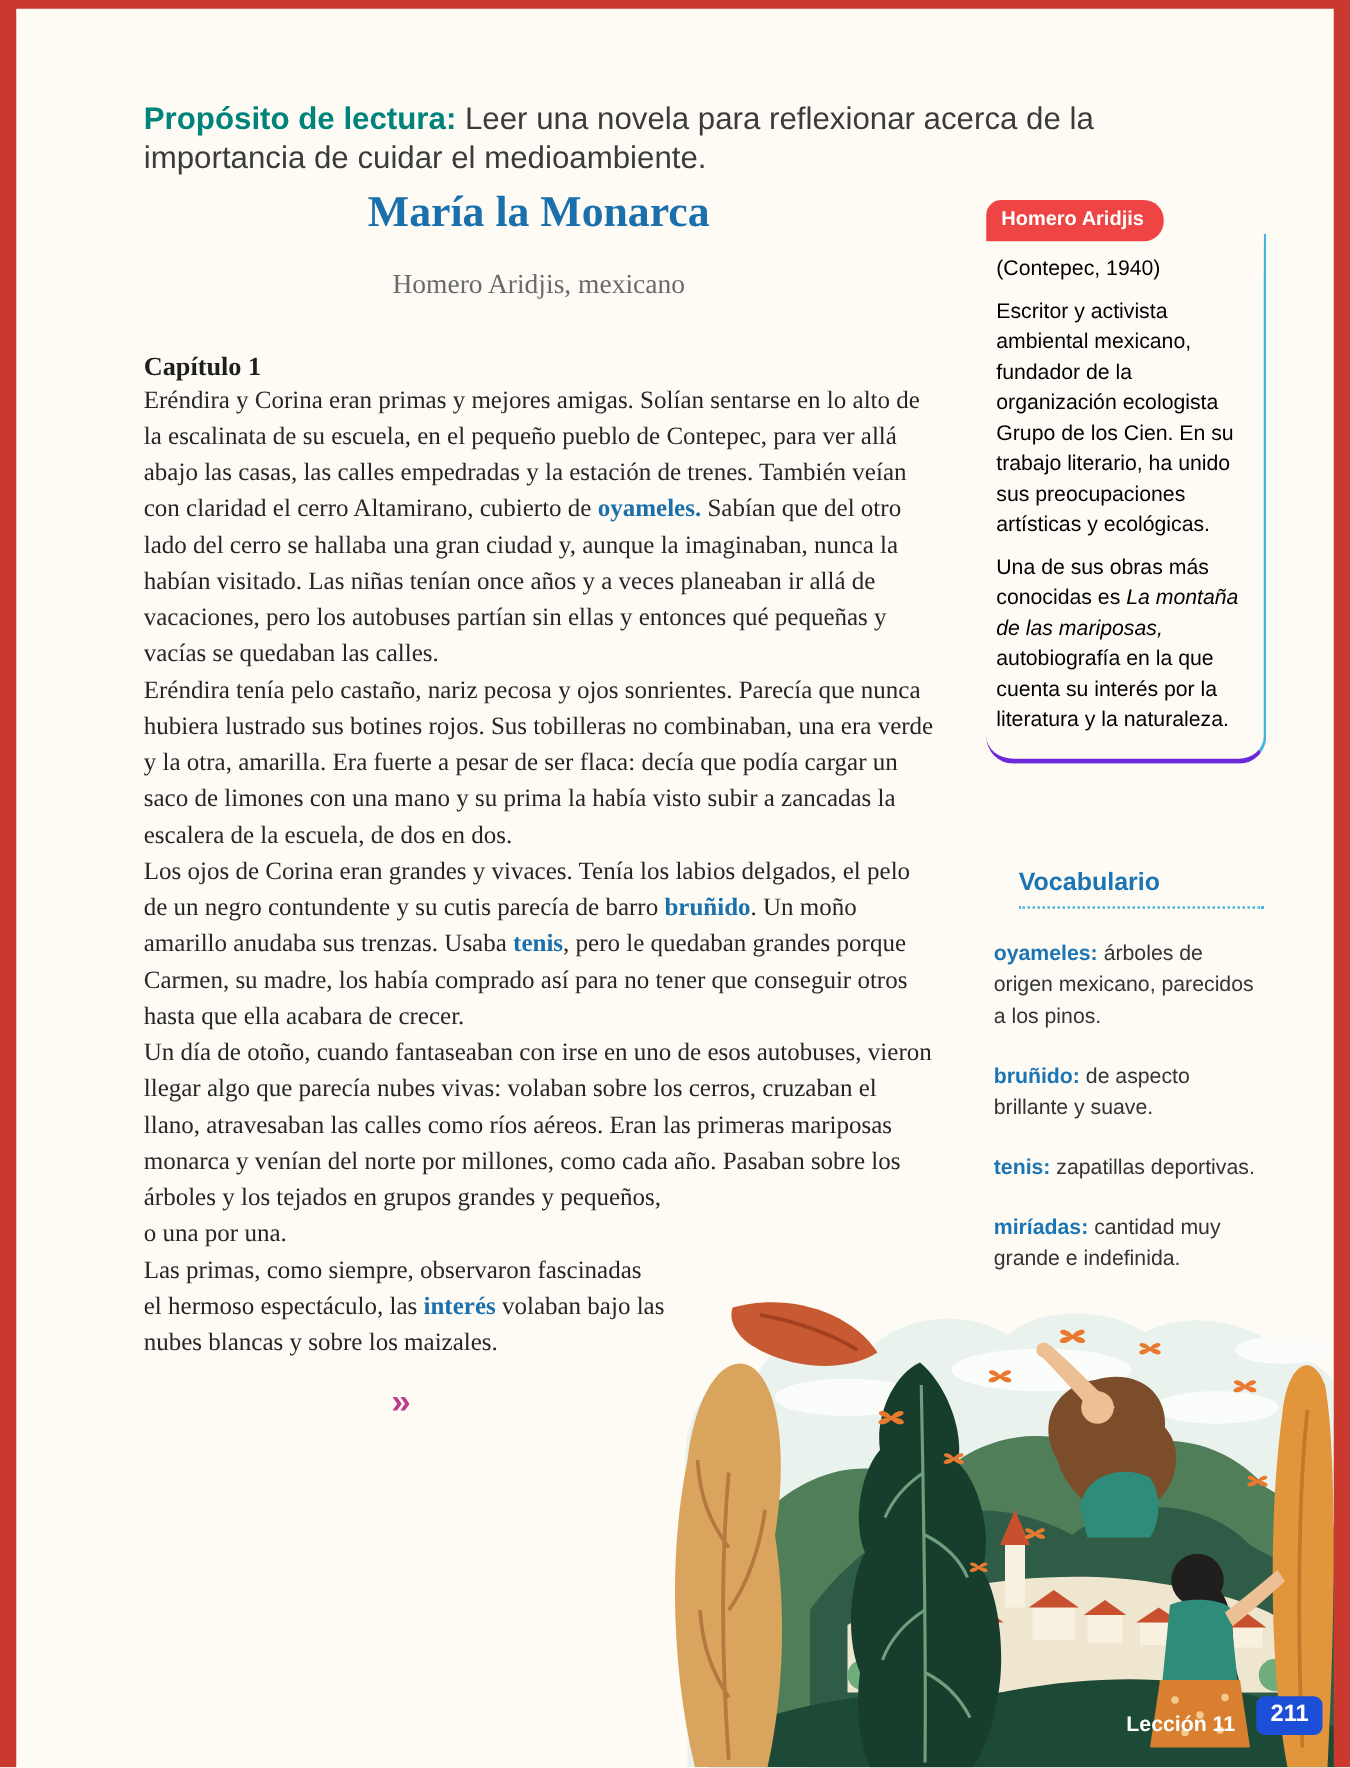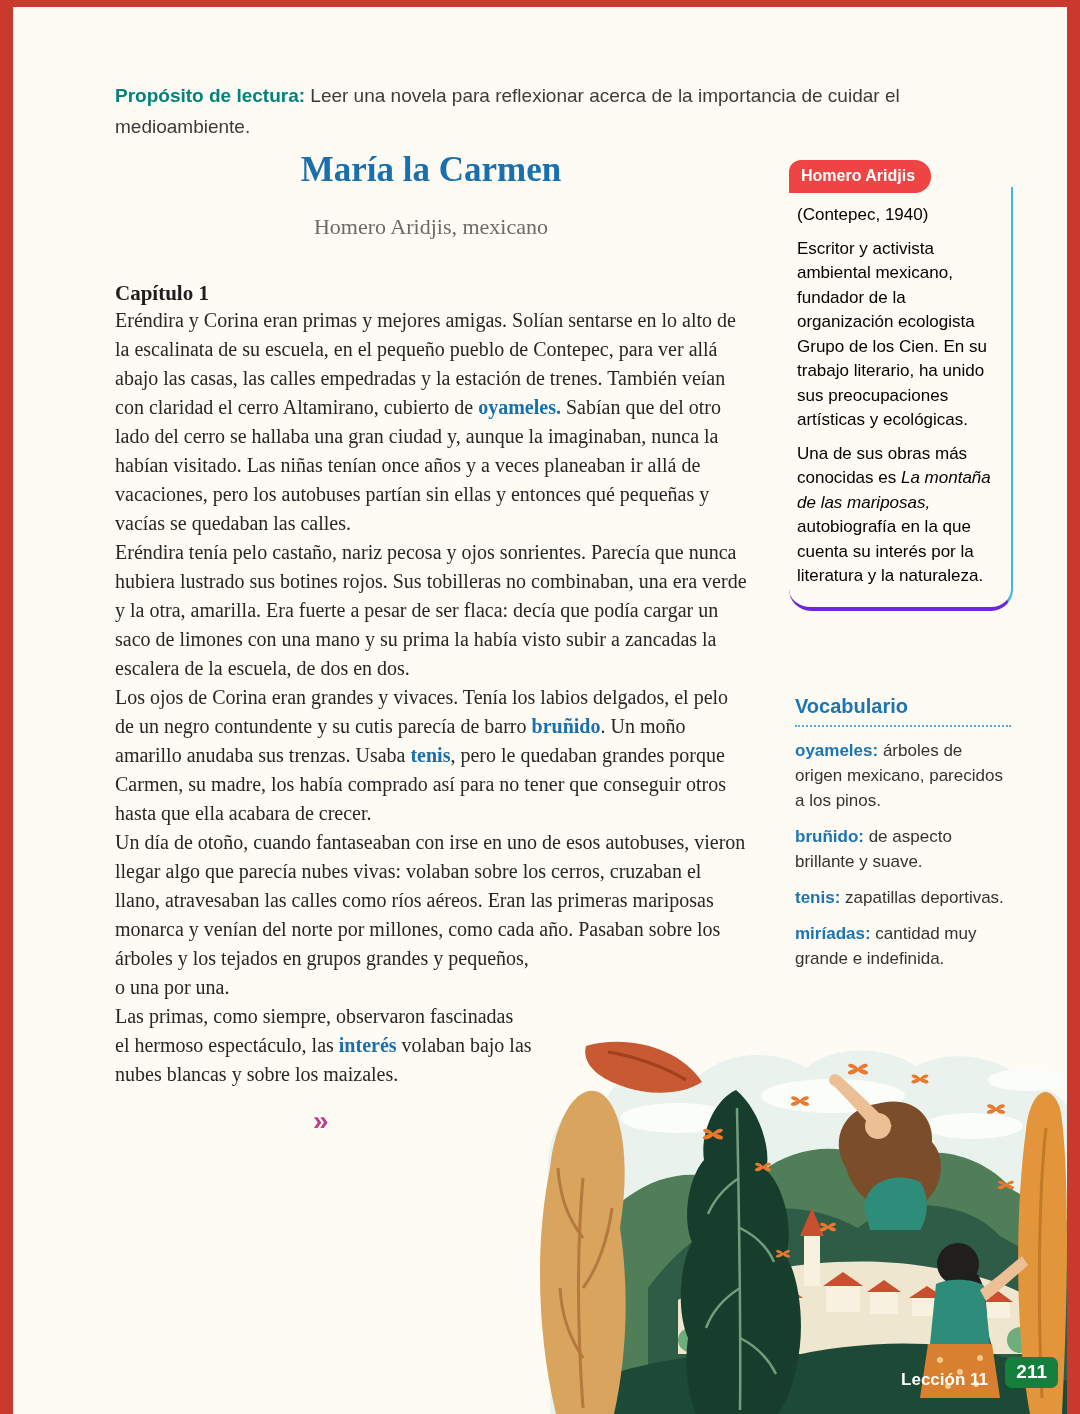--- a/index.html
+++ b/index.html
@@ -4,21 +4,21 @@
 <style>
   * { margin:0; padding:0; box-sizing:border-box; }
   body { width:1080px; font-family:"Liberation Serif", serif; background:#ffffff; }
   #page { position:relative; width:1080px; height:1414px; background:#fdfbf4; overflow:hidden; }
 
   .stripe-top  { position:absolute; left:0; top:0; width:100%; height:7px; background:#c9392e; z-index:5; }
   .stripe-left { position:absolute; left:0; top:0; width:13px; height:1414px; background:#c9392e; z-index:5; }
   .stripe-right{ position:absolute; right:0; top:0; width:13px; height:1414px; background:#c9392e; z-index:5; }
 
   .purpose { position:absolute; left:115px; top:80px; width:790px;
-    font-family:"Liberation Sans", sans-serif; font-size:19px; line-height:31px; color:#3b3b3b; }
+    font-family:"Liberation Sans", sans-serif; font-size:25px; line-height:31px; color:#3b3b3b; }
   .teal { color:#00837b; font-weight:bold; }
 
   .story { position:absolute; left:115px; top:150px; width:632px; }
   .story-title { font-size:35px; font-weight:bold; color:#1a6fad; text-align:center; }
   .story-author { margin-top:24px; font-size:22px; color:#6a6a6a; text-align:center; }
   .chapter { margin-top:41px; font-size:21px; font-weight:bold; color:#1e1e1e; }
   .story p.body { margin-top:0; font-size:20px; line-height:29px; color:#262626; }
   .kw { color:#1a6fad; font-weight:bold; }
   .it { font-style:italic; }
   .img-spacer { float:right; width:215px; height:470px; shape-outside: inset(118px 0 0 0); }
@@ -27,43 +27,43 @@
 
   .bio { position:absolute; left:789px; top:160px; width:224px; font-family:"Liberation Sans", sans-serif; }
   .bio-tab { display:inline-block; background:#ef4444; color:#fff; font-weight:bold; font-size:16px;
     padding:7px 16px 8px 12px; border-radius:12px 16px 16px 0; position:relative; z-index:1; }
   .bio-body { margin-top:-6px; border-right:2px solid #45b3e3; border-bottom:4px solid #6d28d9;
     border-radius:0 0 22px 22px; padding:16px 14px 18px 8px; font-size:17px; line-height:24.5px; color:#000000; }
   .bio-body p + p { margin-top:9px; }
 
   .vocab { position:absolute; left:795px; top:695px; width:216px; font-family:"Liberation Sans", sans-serif; }
   .vocab-title { font-size:20px; font-weight:bold; color:#1b74b4; padding-bottom:7px;
-    border-bottom:2px dotted #49b4e0; }
-  .vocab-entry { margin-top:11px; font-size:17px; line-height:25px; color:#333; }
+    border-bottom:2px dotted #49b4e0;margin-left:20px; }
+  .vocab-entry { margin-top:23px; font-size:17px; line-height:25px; color:#333; }
   .vterm { color:#1b74b4; font-weight:bold; }
 
   .illustration { position:absolute; left:528px; top:1038px; width:540px; height:376px; }
   .lesson-label { position:absolute; right:80px; bottom:24px; font-family:"Liberation Sans", sans-serif;
     font-size:17px; font-weight:bold; color:#ffffff; }
-  .page-badge { position:absolute; right:22px; bottom:26px; background:#15803d; color:#fff;
+  .page-badge { position:absolute; right:22px; bottom:26px; background:#1d4ed8; color:#fff;
     font-family:"Liberation Sans", sans-serif; font-size:19px; font-weight:bold;
     padding:4px 11px 5px; border-radius:7px; z-index:6; }
 </style>
 </head>
 <body>
 
 <div id="page">
   <div class="stripe-top"></div>
   <div class="stripe-left"></div>
   <div class="stripe-right"></div>
 
   <p class="purpose"><span class="teal">Propósito de lectura: </span><span>Leer una novela para reflexionar acerca de la importancia de cuidar el medioambiente.</span></p>
 
   <div class="story">
-    <h1 class="story-title">María la Carmen</h1>
+    <h1 class="story-title">María la Monarca</h1>
     <div class="story-author">Homero Aridjis, mexicano</div>
     <h2 class="chapter">Capítulo 1</h2>
     <p class="body"><span>Eréndira y Corina eran primas y mejores amigas. Solían sentarse en lo alto de la escalinata de su escuela, en el pequeño pueblo de Contepec, para ver allá abajo las casas, las calles empedradas y la estación de trenes. También veían con claridad el cerro Altamirano, cubierto de </span><span class="kw">oyameles.</span><span> Sabían que del otro lado del cerro se hallaba una gran ciudad y, aunque la imaginaban, nunca la habían visitado. Las niñas tenían once años y a veces planeaban ir allá de vacaciones, pero los autobuses partían sin ellas y entonces qué pequeñas y vacías se quedaban las calles.</span></p>
     <p class="body"><span>Eréndira tenía pelo castaño, nariz pecosa y ojos sonrientes. Parecía que nunca hubiera lustrado sus botines rojos. Sus tobilleras no combinaban, una era verde y la otra, amarilla. Era fuerte a pesar de ser flaca: decía que podía cargar un saco de limones con una mano y su prima la había visto subir a zancadas la escalera de la escuela, de dos en dos.</span></p>
     <p class="body"><span>Los ojos de Corina eran grandes y vivaces. Tenía los labios delgados, el pelo de un negro contundente y su cutis parecía de barro </span><span class="kw">bruñido</span><span>. Un moño amarillo anudaba sus trenzas. Usaba </span><span class="kw">tenis</span><span>, pero le quedaban grandes porque Carmen, su madre, los había comprado así para no tener que conseguir otros hasta que ella acabara de crecer.</span></p>
     <p class="body"><span class="img-spacer"></span><span><span>Un día de otoño, cuando fantaseaban con irse en uno de esos autobuses, vieron llegar algo que parecía nubes vivas: volaban sobre los cerros, cruzaban el llano, atravesaban las calles como ríos aéreos. Eran las primeras mariposas monarca y venían del norte por millones, como cada año. Pasaban sobre los árboles y los tejados en grupos grandes y pequeños, o una por una.</span></span></p>
     <p class="body"><span>Las primas, como siempre, observaron fascinadas el hermoso espectáculo, las </span><span class="kw">interés</span><span> volaban bajo las nubes blancas y sobre los maizales.</span></p>
     <div class="more">»</div>
   </div>
 

